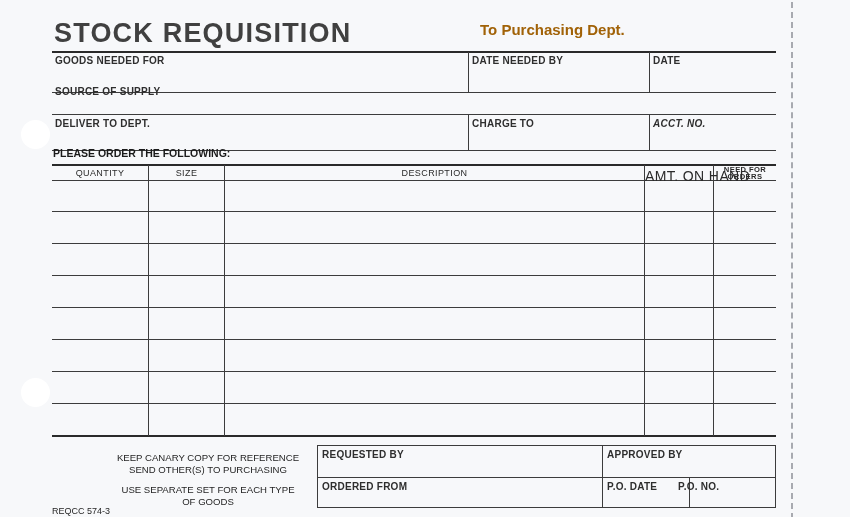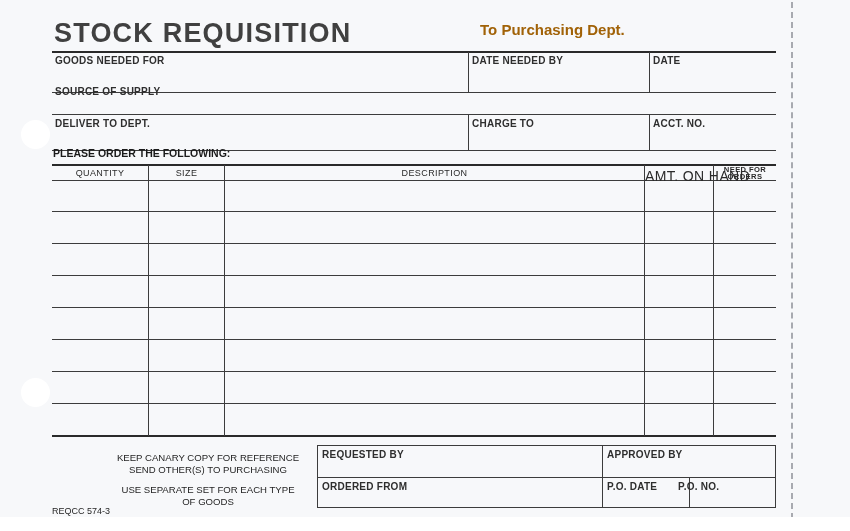--- a/index.html
+++ b/index.html
@@ -173,21 +173,21 @@
       <div class="rule v" style="left:597px; top:34px; height:40px;"></div>
       <div class="rule v" style="left:416px; top:97px; height:35px;"></div>
       <div class="rule v" style="left:597px; top:97px; height:35px;"></div>
 
       <div class="cap" style="left:3px; top:37px;">GOODS NEEDED FOR</div>
       <div class="cap" style="left:420px; top:37px;">DATE NEEDED BY</div>
       <div class="cap" style="left:601px; top:37px;">DATE</div>
       <div class="cap" style="left:3px; top:68px;">SOURCE OF SUPPLY</div>
       <div class="cap" style="left:3px; top:100px;">DELIVER TO DEPT.</div>
       <div class="cap" style="left:420px; top:100px;">CHARGE TO</div>
-      <div class="cap" style="left:601px; top:100px;">ACCT. NO.</div>
+      <div class="cap" style="left:601px; top:100px;font-style:italic;">ACCT. NO.</div>
 
       <div style="position:absolute;left:1px;top:35px;width:414px;height:38px;"></div>
       <div style="position:absolute;left:418px;top:35px;width:178px;height:38px;"></div>
       <div style="position:absolute;left:599px;top:35px;width:124px;height:38px;"></div>
       <div style="position:absolute;left:1px;top:76px;width:722px;height:19px;"></div>
       <div style="position:absolute;left:1px;top:98px;width:414px;height:33px;"></div>
       <div style="position:absolute;left:418px;top:98px;width:178px;height:33px;"></div>
       <div style="position:absolute;left:599px;top:98px;width:124px;height:33px;"></div>
 
       <div class="blk" style="left:1px; top:129px;">PLEASE ORDER THE FOLLOWING:</div>

